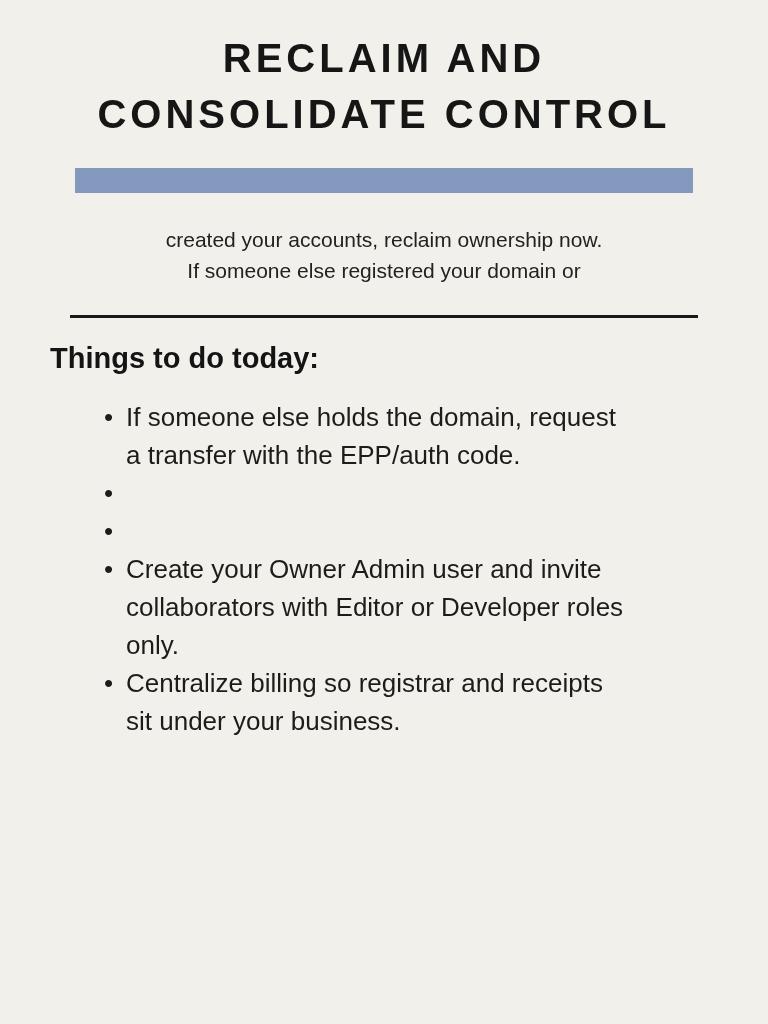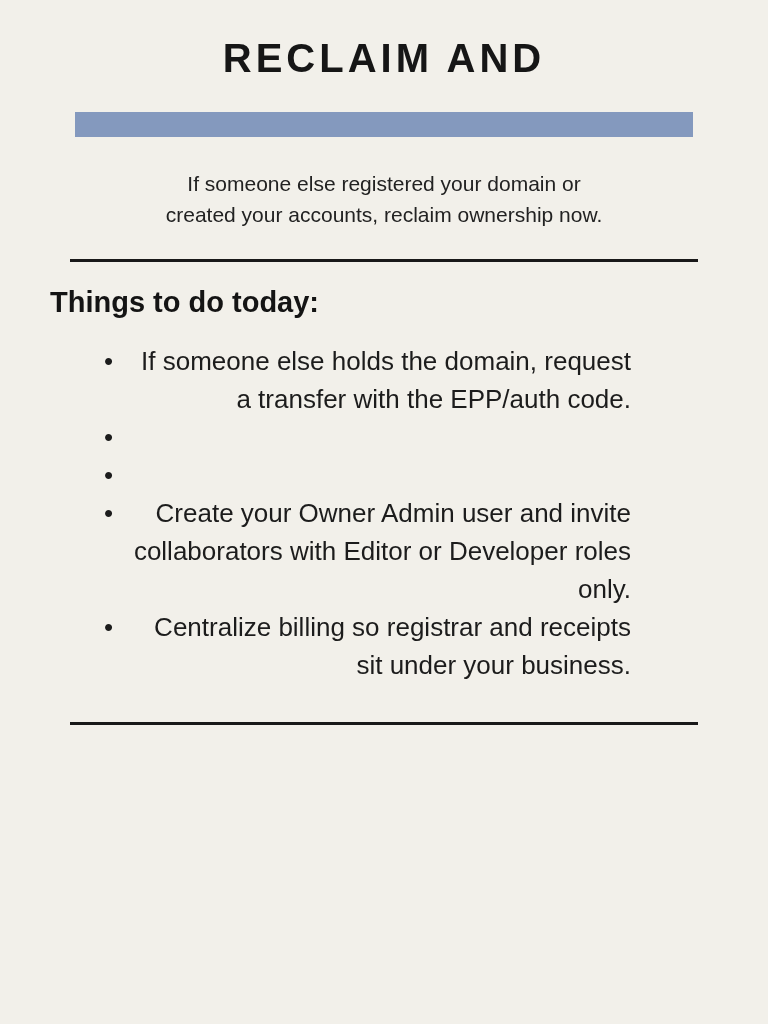--- a/index.html
+++ b/index.html
@@ -74,47 +74,47 @@
     font-size: 26px;
     line-height: 38px;
     color: #1C1C1C;
   }
   .item-text {
     display: block;
     width: 505px;
     font-size: 26px;
     line-height: 38px;
     color: #1C1C1C;
-    text-align: right;
   }
   .divider-bottom {
     margin-top: 38px;
   }
   .footer {
     margin-top: 25px;
     text-align: right;
     font-size: 20px;
     line-height: 26px;
     color: #333333;
   }
 </style>
 </head>
 <body style="background: rgb(242, 240, 234);">
 
 <div class="page" style="background: rgb(242, 240, 234);">
 
   <h1 class="title">
     <span class="title-line">RECLAIM AND</span>
+    <span class="title-line">CONSOLIDATE CONTROL</span>
   </h1>
 
   <div class="accent-bar" style="background: rgb(132, 153, 190);"></div>
 
   <p class="subtitle">
+    <span>created your accounts, reclaim ownership now.</span>
     <span>If someone else registered your domain or</span>
-    <span>created your accounts, reclaim ownership now.</span>
   </p>
 
   <div class="divider"></div>
 
   <h2 class="heading">Things to do today:</h2>
 
   <ul class="checklist">
     <li>
       <span class="bullet">•</span>
       <span class="item-text">If someone else holds the domain, request a transfer with the EPP/auth code.</span>

